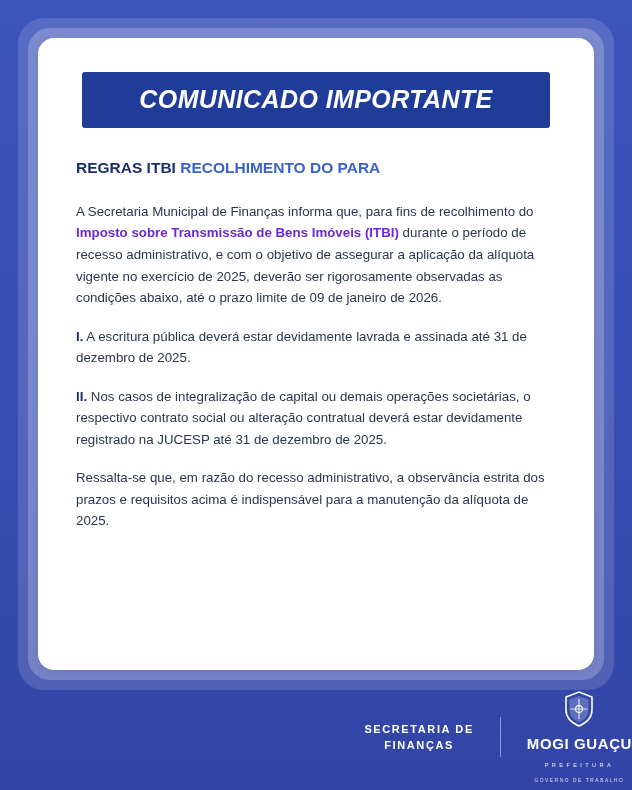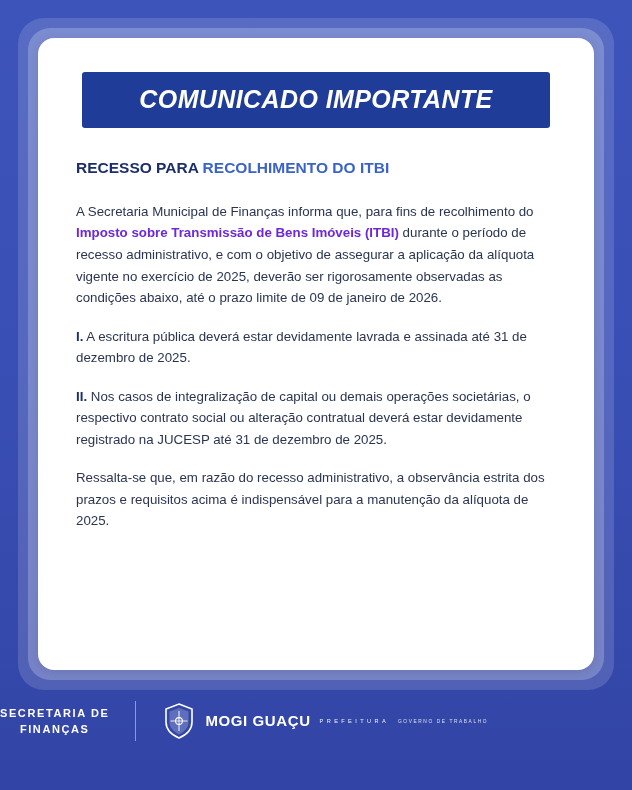--- a/index.html
+++ b/index.html
@@ -88,25 +88,25 @@
   }
   .body-text .accent {
     color: #6d28d9;
     font-weight: bold;
   }
   
   .footer {
     position: absolute;
     left: 0;
     right: 0;
-    bottom: 16px;
+    bottom: 0;
     height: 118px;
     display: flex;
     align-items: center;
-    justify-content: flex-start;
+    justify-content: flex-end;
   }
   .footer-row {
     display: flex;
     align-items: center;
     justify-content: center;
     gap: 26px;
     transform: translateY(6px);
   }
   .footer-left {
     text-align: center;
@@ -118,20 +118,21 @@
   }
   .footer-sep {
     width: 1px;
     height: 40px;
     background: rgba(255,255,255,0.45);
   }
   .footer-right {
     text-align: center;
     color: #ffffff;
     display: flex;
+    flex-direction: column;
     align-items: center;
     gap: 9px;
   }
   .crest {
     width: 34px;
     height: 36px;
     display: block;
   }
   .brand-name {
     font-size: 15px;
@@ -159,21 +160,21 @@
   <div class="frame-outer"></div>
   <div class="frame-mid"></div>
 
   <div class="card">
     <div class="card-inner">
 
       <div class="banner">COMUNICADO IMPORTANTE</div>
 
       <div class="subtitle">
         <div>
-          <span>RECESSO PARA </span><span class="hl">RECOLHIMENTO DO ITBI</span>
+          <span>REGRAS ITBI </span><span class="hl">RECOLHIMENTO DO PARA</span>
         </div>
       </div>
 
       <div id="paragraphs">
           <div class="body-text"><span>A Secretaria Municipal de Finanças informa que, para fins de recolhimento do </span><span class="accent">Imposto sobre Transmissão de Bens Imóveis (ITBI)</span><span> durante o período de recesso administrativo, e com o objetivo de assegurar a aplicação da alíquota vigente no exercício de 2025, deverão ser rigorosamente observadas as condições abaixo, até o prazo limite de 09 de janeiro de 2026.</span></div>
           <div class="body-text"><span class="numeral">I.</span><span> A escritura pública deverá estar devidamente lavrada e assinada até 31 de dezembro de 2025.</span></div>
           <div class="body-text"><span class="numeral">II.</span><span> Nos casos de integralização de capital ou demais operações societárias, o respectivo contrato social ou alteração contratual deverá estar devidamente registrado na JUCESP até 31 de dezembro de 2025.</span></div>
           <div class="body-text"><span>Ressalta-se que, em razão do recesso administrativo, a observância estrita dos prazos e requisitos acima é indispensável para a manutenção da alíquota de 2025.</span></div>
         </div>
 

